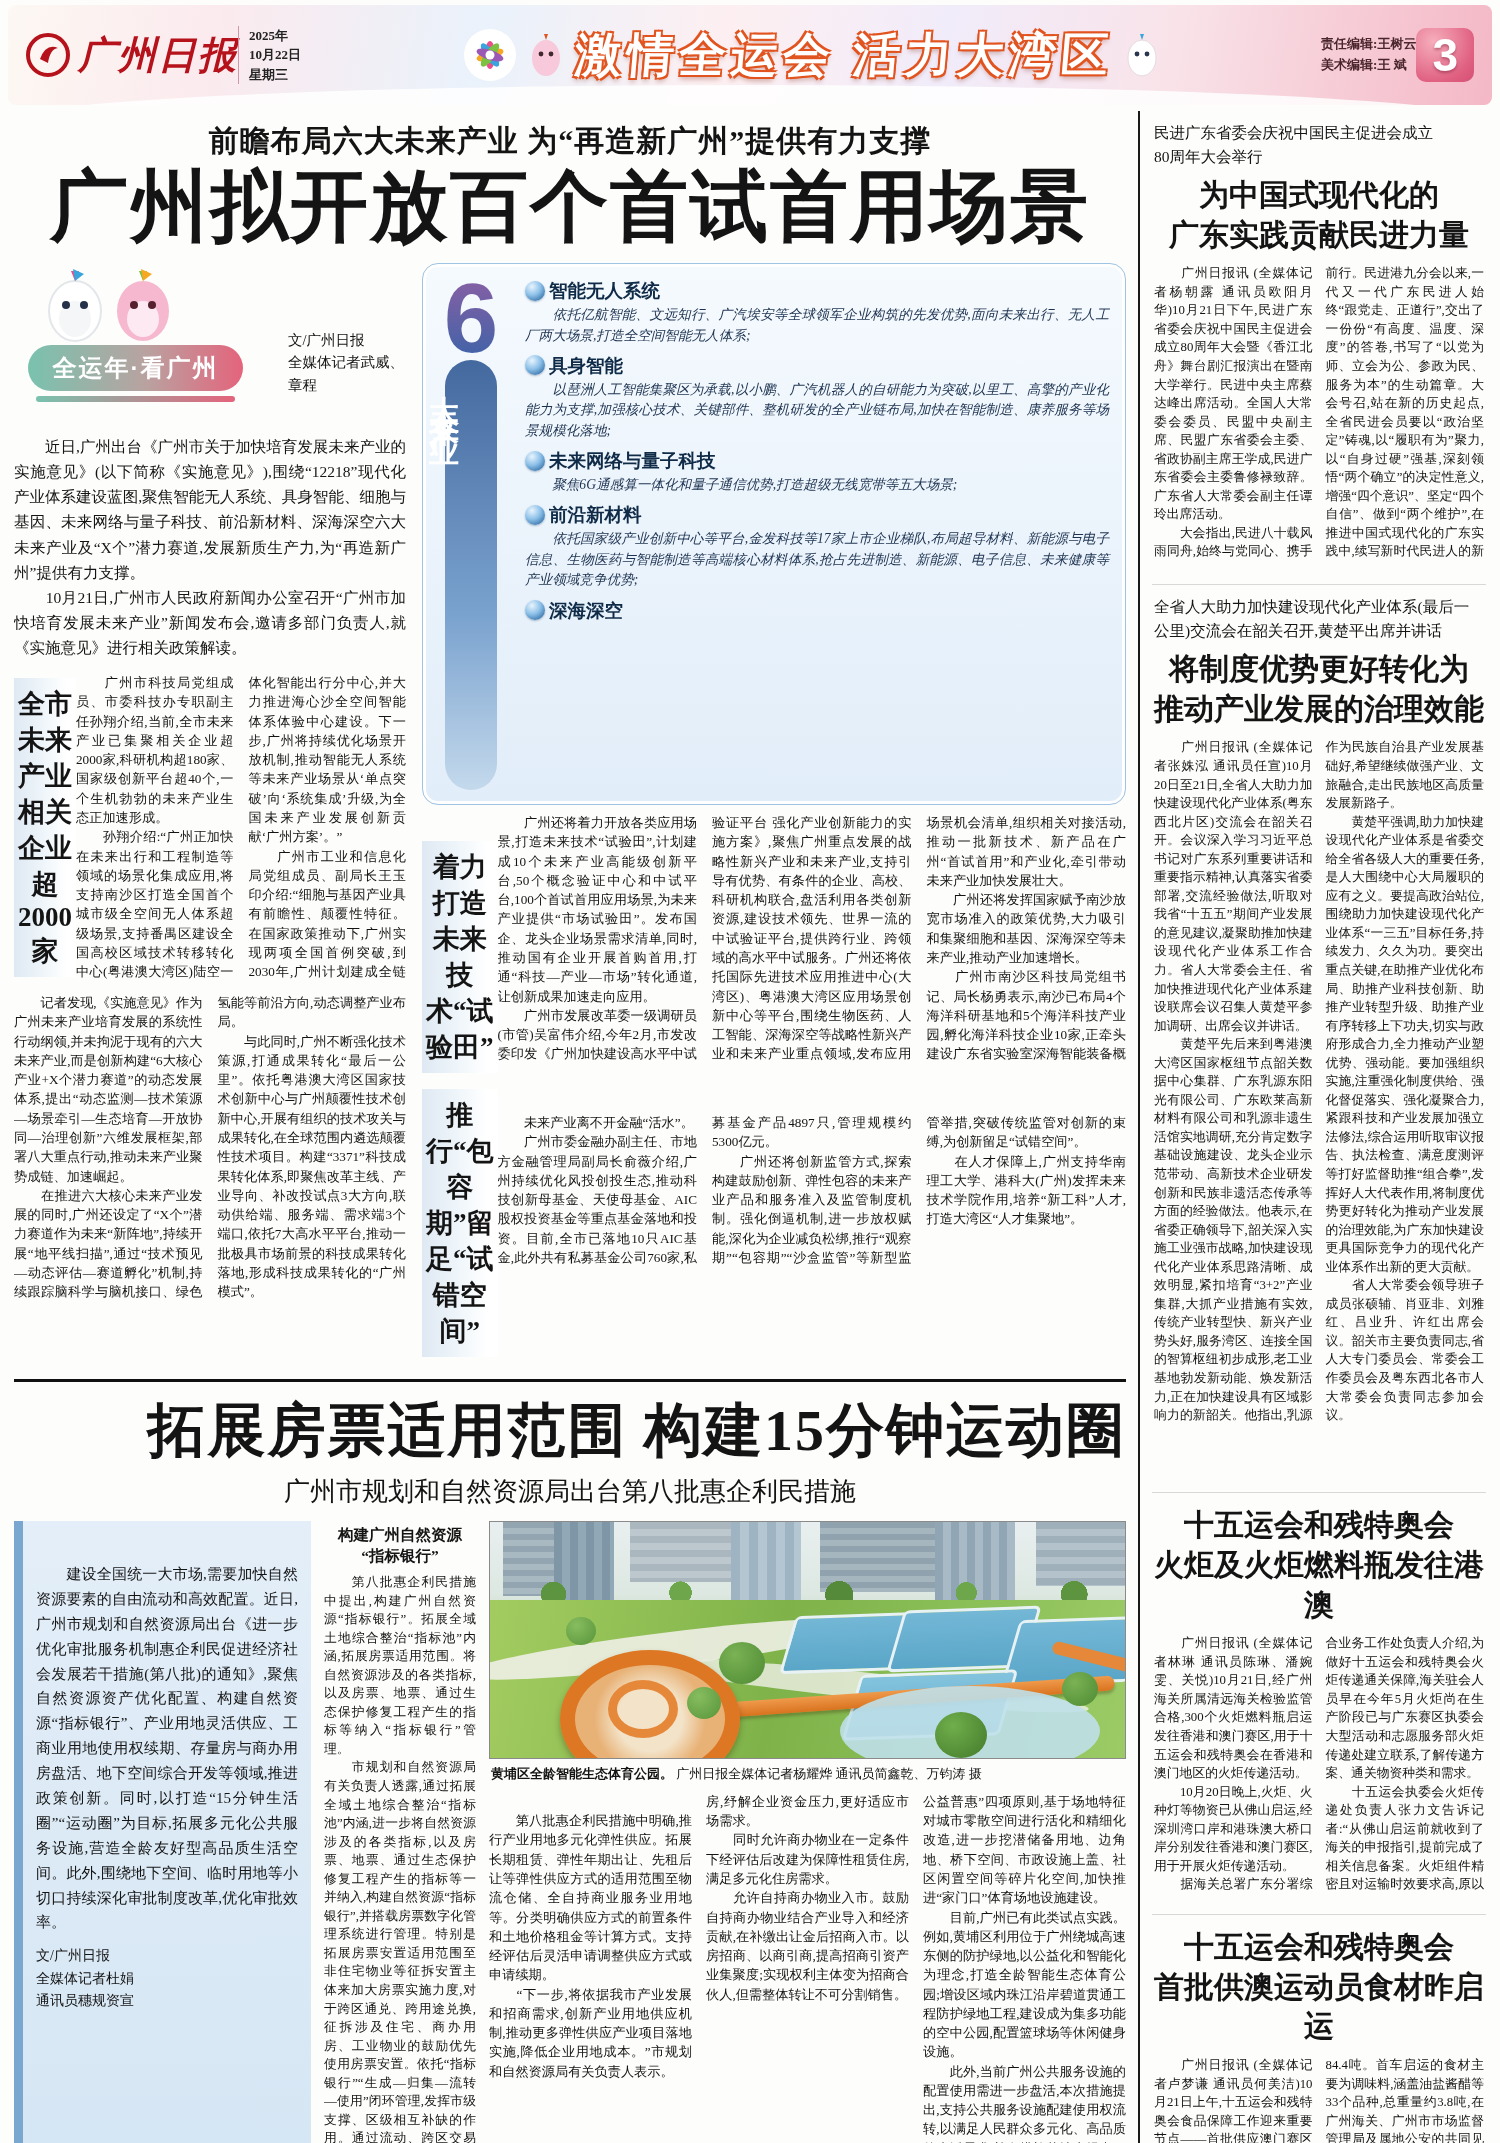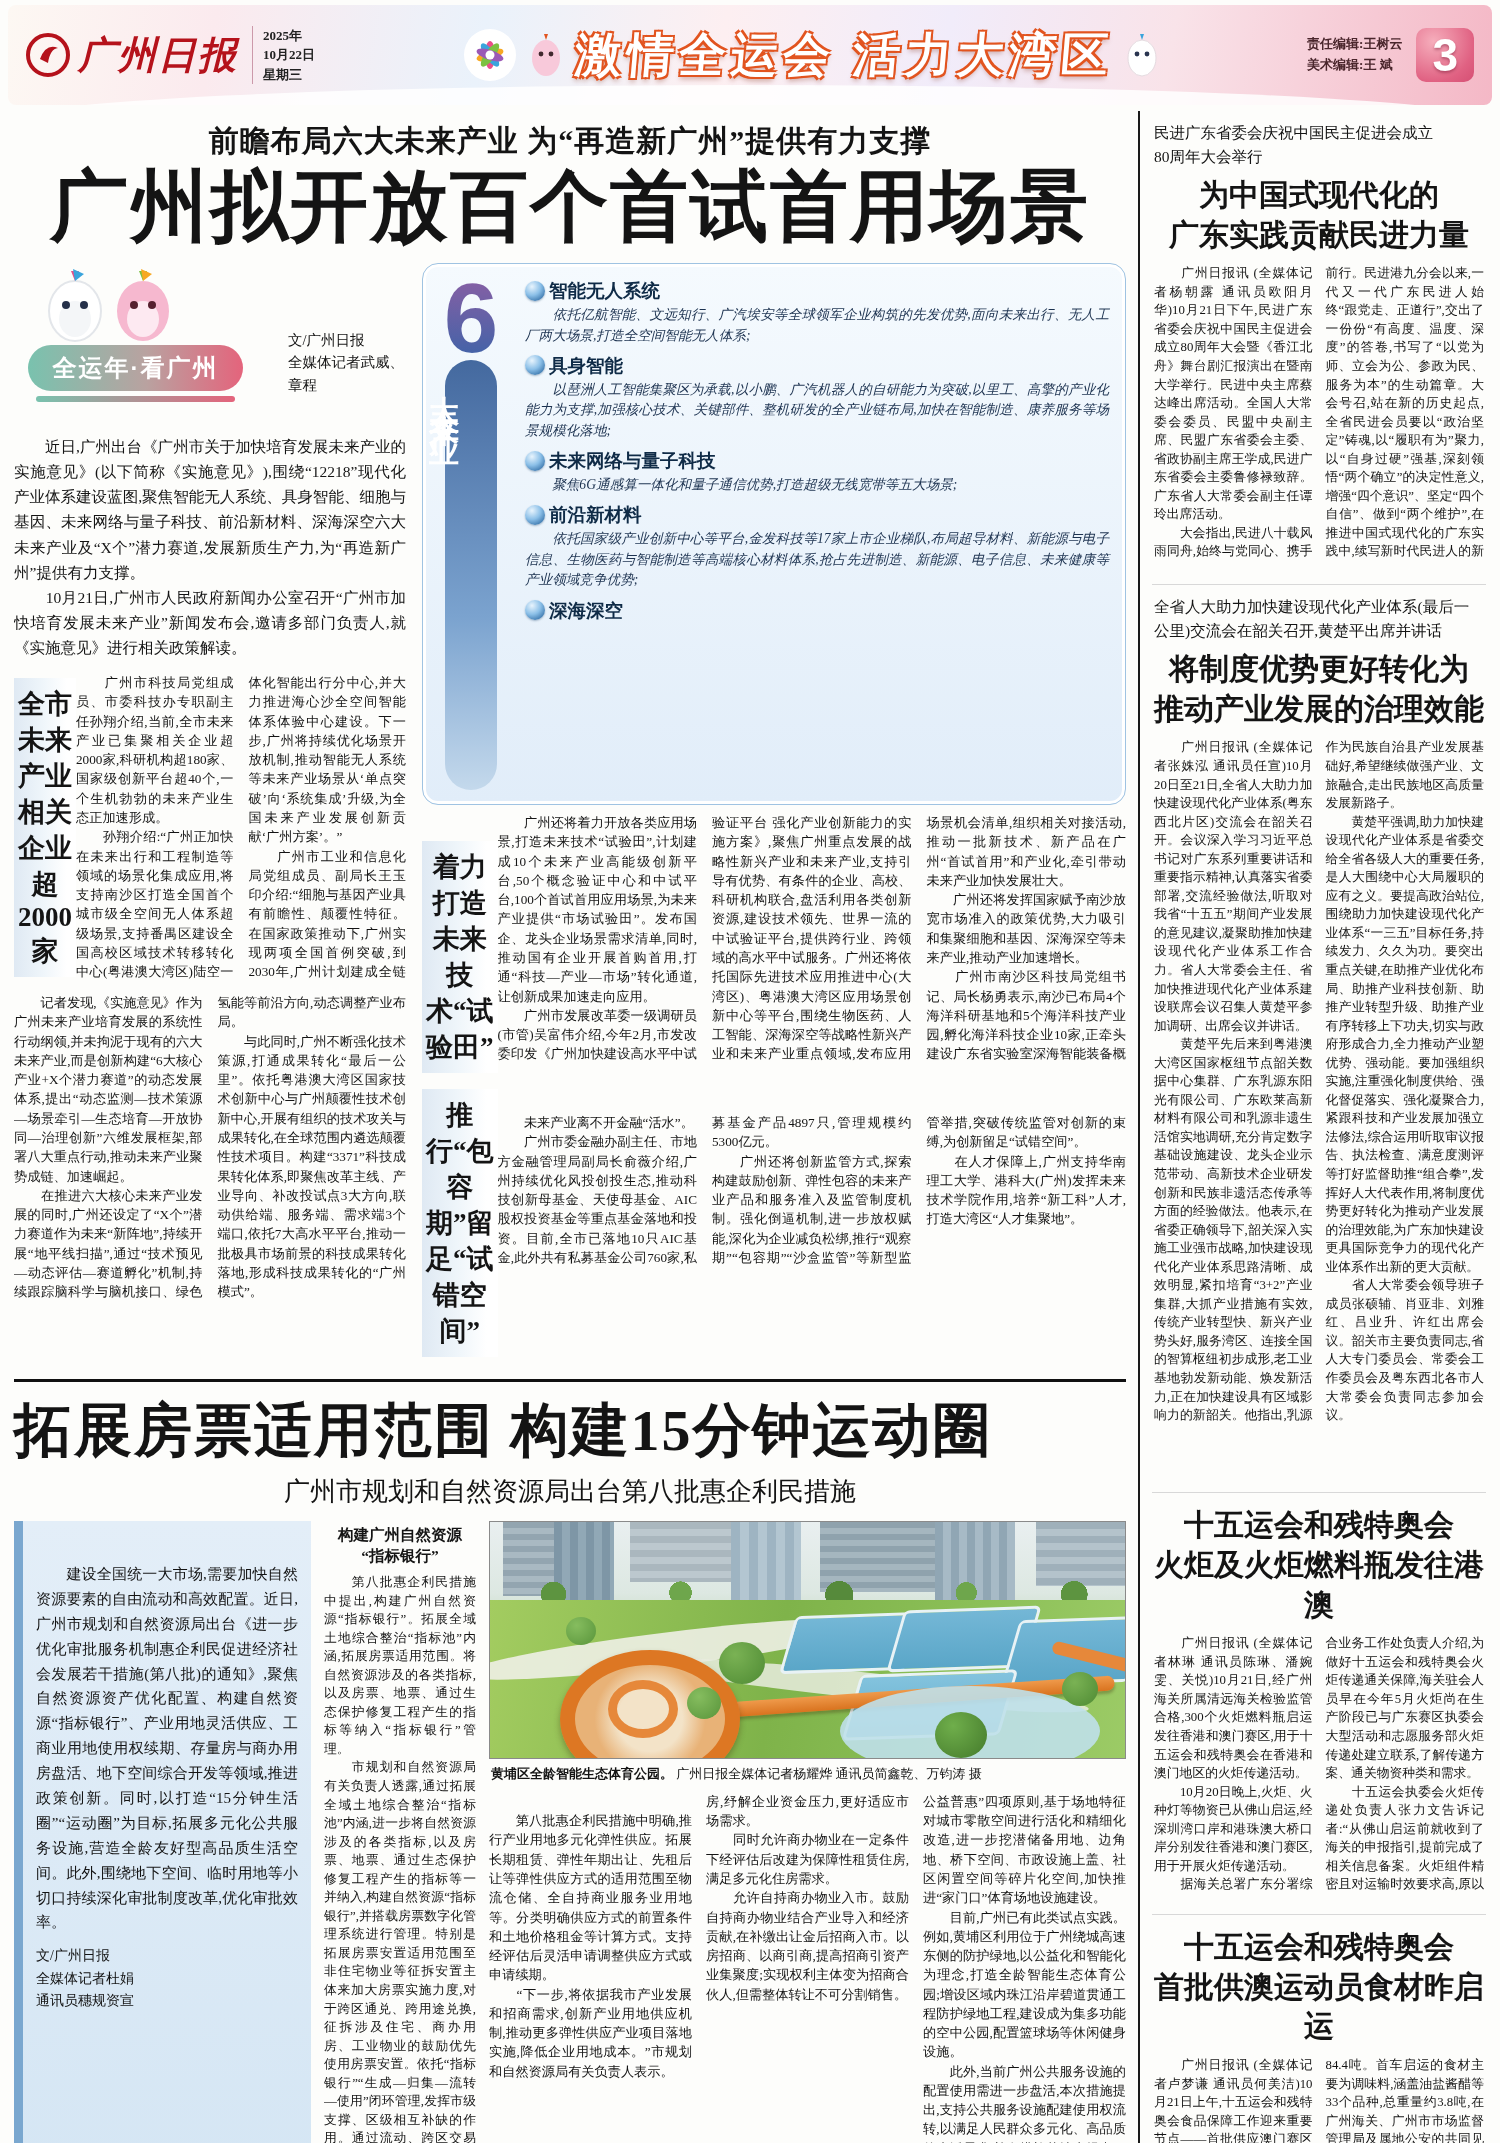--- a/index.html
+++ b/index.html
@@ -5,21 +5,21 @@
   html,body{margin:0;padding:0;background:#f2f2ee;}
   body{width:1500px;min-height:2143px;margin:0 auto;background:#fdfdfb;
        font-family:"Liberation Serif","DejaVu Serif",serif;color:#141414;}
   .sheet{width:1500px;min-height:2143px;display:flex;flex-direction:column;}
 
   
   .masthead{height:100px;margin:5px 8px 0;border-radius:8px;position:relative;overflow:hidden;
     background:linear-gradient(100deg,#fdf8f3 0%,#fbeaee 14%,#eaf2fb 32%,#fdeff1 48%,#f1ecfa 63%,#f9e3e9 78%,#f4b8c6 100%);}
   .masthead::after{content:"";position:absolute;left:0;right:0;bottom:-26px;height:46px;
     background:#fff;border-radius:50% 50% 0 0/36px 36px 0 0;opacity:.85;}
-  .mh-inner{position:relative;z-index:2;display:flex;align-items:center;height:100%;padding:0 18px;gap:14px;justify-content:center;}
+  .mh-inner{position:relative;z-index:2;display:flex;align-items:center;height:100%;padding:0 18px;justify-content:center;}
   .logo-wrap{display:flex;align-items:center;gap:8px;}
   .paper-name{font-size:38px;font-weight:900;color:#b5121b;font-style:italic;letter-spacing:2px;white-space:nowrap;}
   .date-block{font-size:13px;font-weight:bold;line-height:1.5;color:#222;white-space:pre-line;border-left:1px solid #c9a;padding-left:10px;}
   .banner-zone{flex:1;display:flex;align-items:center;justify-content:center;gap:12px;}
   .banner-title{font-size:47px;font-weight:900;color:#fff;letter-spacing:5px;transform:skewX(-5deg);
     font-family:"Liberation Sans","DejaVu Sans",sans-serif;white-space:nowrap;
     text-shadow:-2px -2px 0 #e2541f,2px -2px 0 #e2541f,-2px 2px 0 #e2541f,2px 2px 0 #e2541f,0 4px 5px rgba(120,30,0,.35);}
   .editors-block{font-size:13px;font-weight:bold;color:#4a262c;line-height:1.6;white-space:pre-line;text-align:left;}
   .page-number{font-size:46px;font-weight:900;color:#fff;padding:0 16px;border-radius:10px;
     background:radial-gradient(circle at 30% 25%,#f6aebc,#e06182 70%,#d54f74);
@@ -72,21 +72,21 @@
   .ig-title-row{display:flex;align-items:center;gap:4px;margin-bottom:2px;}
   .sphere{width:20px;height:20px;border-radius:50%;flex:0 0 auto;
     background:radial-gradient(circle at 35% 28%,#e8f4fd,#8cc0e8 45%,#3f7ab0 80%);box-shadow:0 1px 2px rgba(40,80,120,.4);}
   .ig-title{font-size:18.5px;font-weight:900;color:#0f2b47;font-family:"Liberation Sans",sans-serif;}
   .ig-text{font-size:13.6px;line-height:1.5;color:#1c3250;text-align:justify;white-space:pre-line;font-style:italic;}
 
   
   .story-divider{border:none;border-top:3px solid #111;margin:14px 0 4px;}
 
   
-  .b-headline{font-size:58px;font-weight:900;text-align:left;letter-spacing:2px;margin:10px 0 2px;}
+  .b-headline{font-size:58px;font-weight:900;text-align:right;letter-spacing:2px;margin:10px 0 2px;}
   .b-subtitle{font-size:26px;text-align:center;margin:4px 0 12px;}
   .b-content{display:flex;gap:13px;height:652px;overflow:hidden;}
   .b-introbox{width:262px;flex:0 0 auto;background:linear-gradient(180deg,#e3eef8,#d5e6f4);
     border-left:9px solid #7aa7cf;padding:16px 13px;font-size:15px;line-height:1.66;text-align:justify;white-space:pre-line;overflow:hidden;}
   .b-intro-byline{margin-top:10px;font-size:14px;line-height:1.6;white-space:pre-line;}
   .b-bank{width:152px;flex:0 0 auto;font-size:12.8px;line-height:1.45;text-align:justify;overflow:hidden;}
   .b-subhead{font-size:15.5px;font-weight:900;text-align:center;line-height:1.35;margin:4px 0 6px;white-space:pre-line;}
   .b-bank .bank-body{white-space:pre-line;}
   .b-rest{flex:1;display:flex;flex-direction:column;min-width:0;}
   .caption{font-size:13px;line-height:1.45;padding:6px 2px 8px;}

